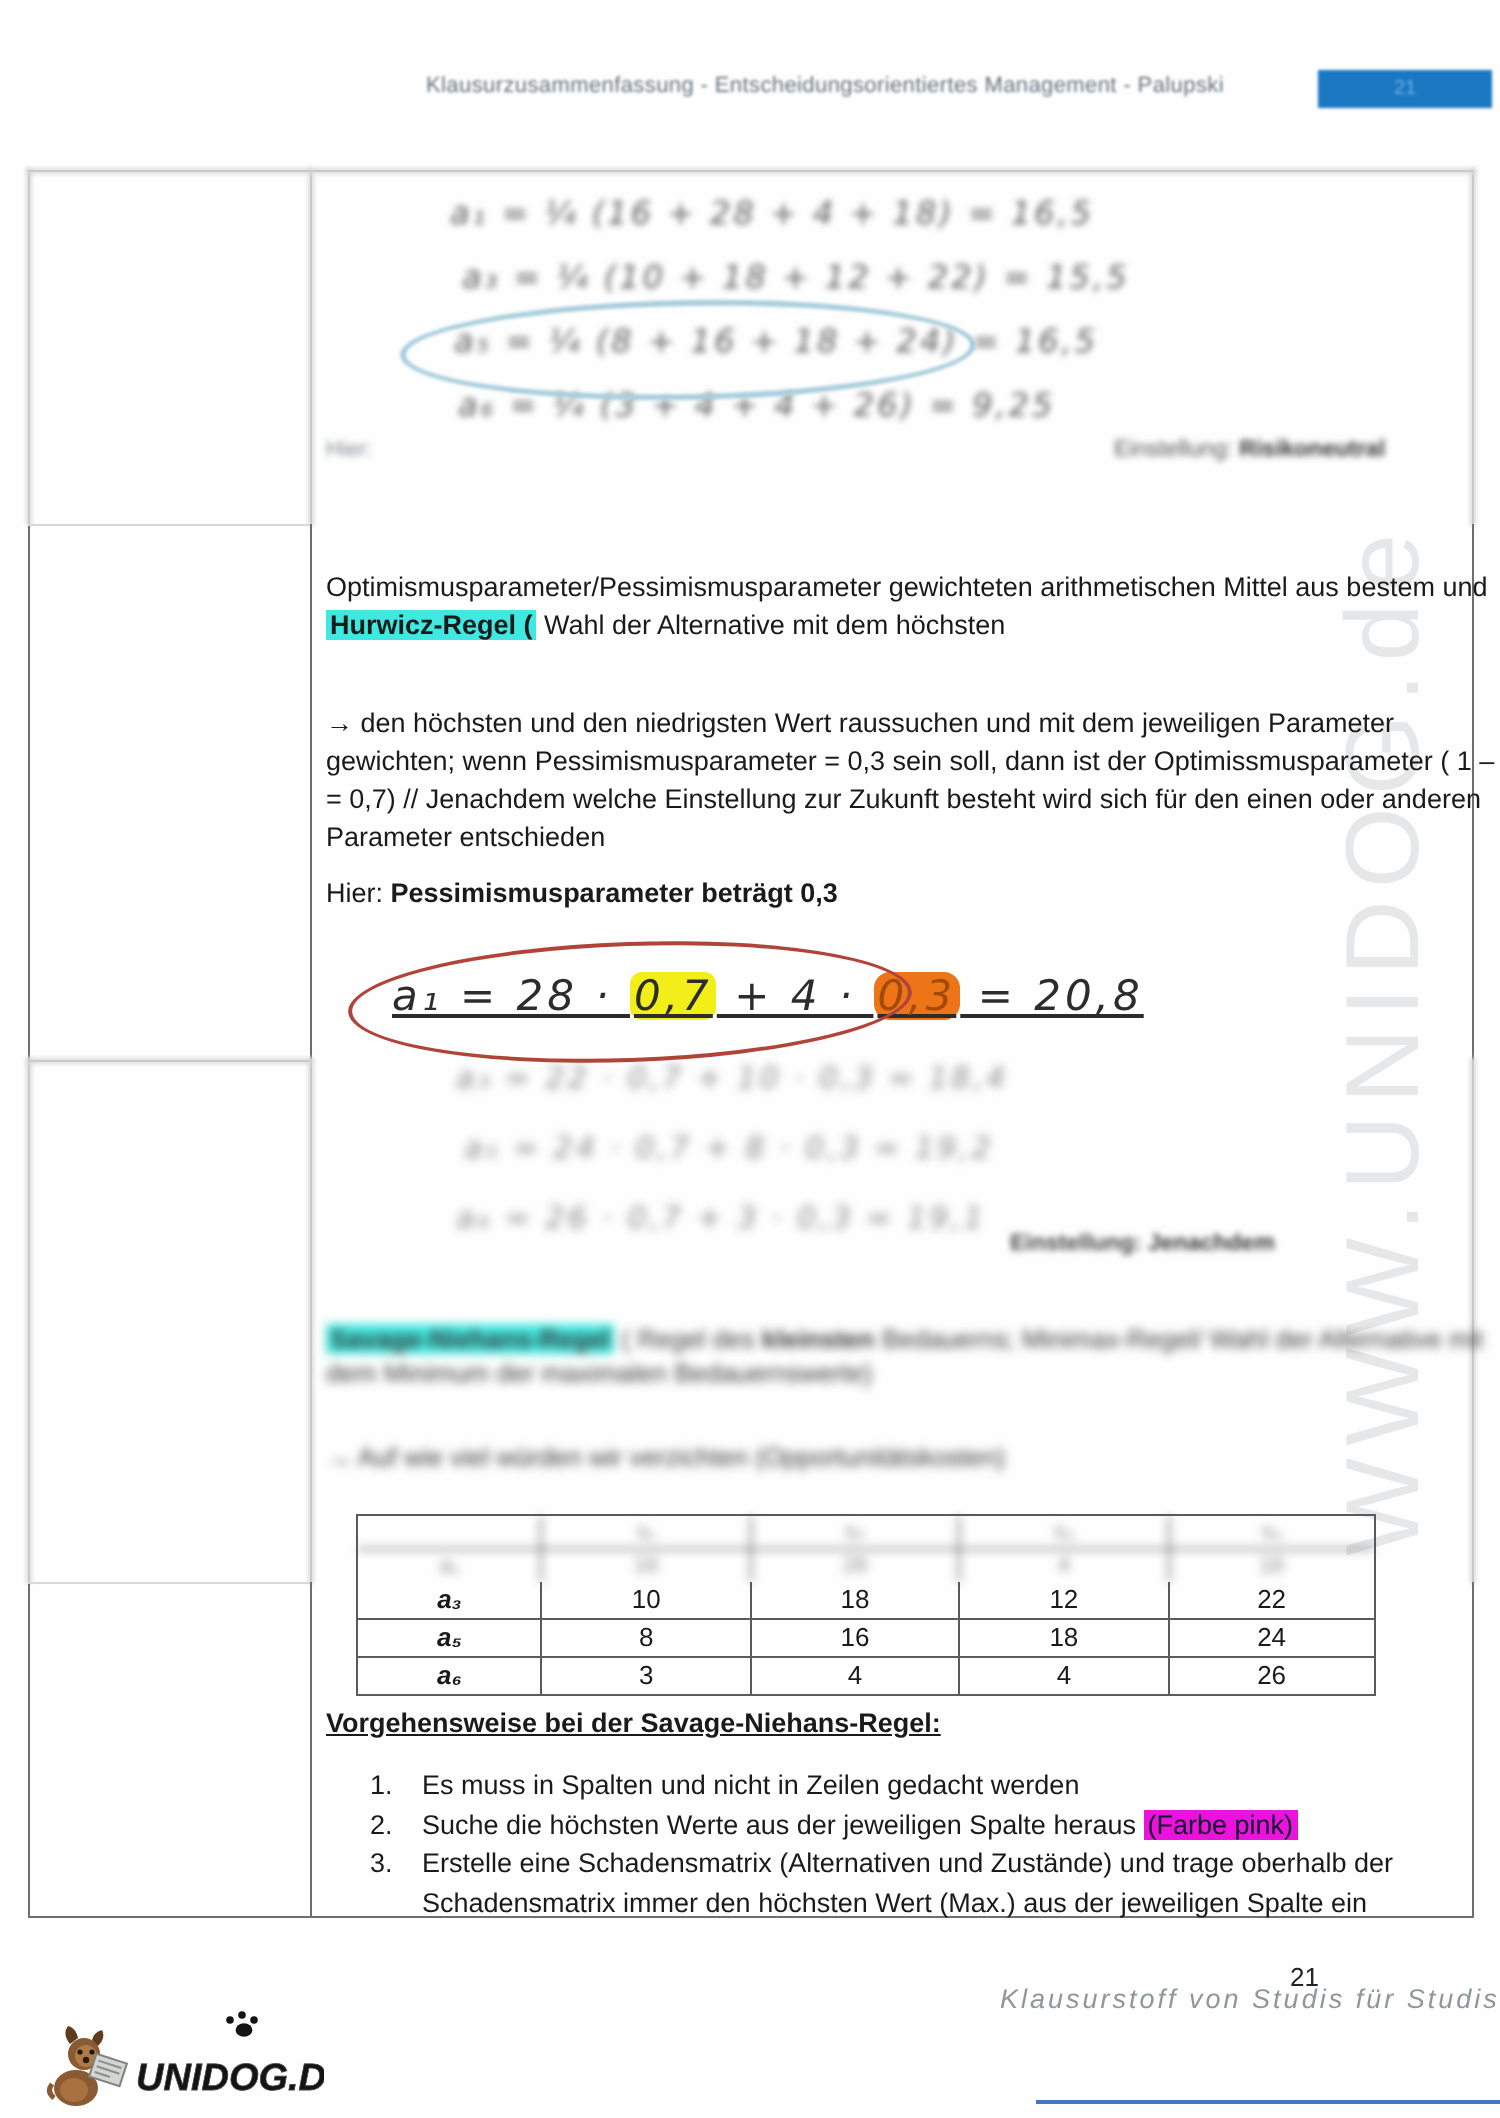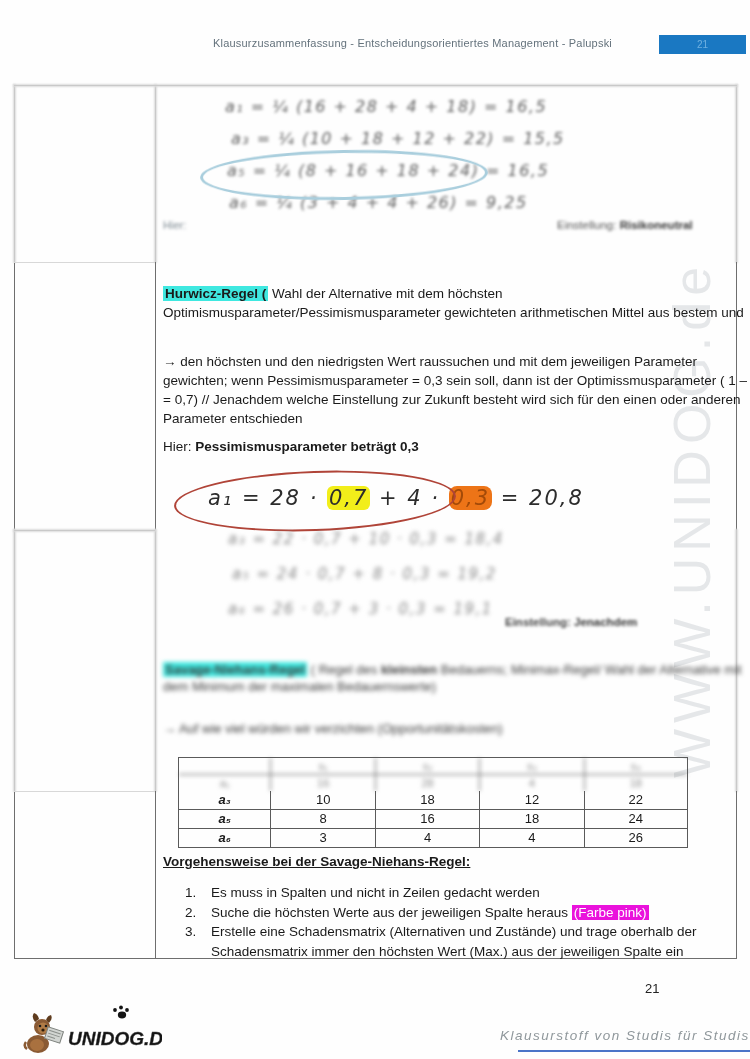--- a/index.html
+++ b/index.html
@@ -33,21 +33,21 @@
   
   .hand{font-family:"DejaVu Sans",sans-serif;font-style:italic;letter-spacing:1.5px;}
   .hand-top{font-size:16px;color:#5f5f5f;}
   .hand-mid{font-size:15px;color:#8a8a8a;}
   .hand-big{font-size:21px;color:#2c2c2c;letter-spacing:2px;}
   .ellipse{border-radius:50%;}
   .blue-ellipse{border:3px solid var(--blue_circle,#a9cedd);width:282px;height:44px;transform:rotate(-1deg);}
   .red-ellipse{border:2px solid var(--red_circle,#b04438);width:278px;height:56px;transform:rotate(-2deg);}
 
   .hl-cyan{background:var(--cyan_highlight,#3fe8e0);font-weight:bold;padding:0 2px;}
-  .hl-pink{background:var(--pink_highlight,#ea12dc);color:#ffffff;padding:0 2px;}
+  .hl-pink{background:var(--pink_highlight,#ea12dc);color:#0f172a;padding:0 2px;}
   .hl-yellow{background:var(--yellow_highlight,#f2ee1a);border-radius:6px;padding:0 2px;}
   .hl-orange{background:var(--orange_highlight,#ed7417);color:#a34a08;border-radius:8px;padding:0 2px;}
 
   .para{font-size:13.5px;line-height:19px;color:#1a1a1a;}
   .para .line{white-space:nowrap;}
   .bold{font-weight:bold;}
   .u{}
 
   .grayline{font-size:11px;color:#7e8a92;}
   .einst{font-size:11.5px;color:#555;}
@@ -67,21 +67,21 @@
   .heading-u{font-size:13.5px;font-weight:bold;text-decoration:underline;}
 
   .olist{left:185px;top:883px;width:550px;font-size:13.5px;line-height:19.5px;}
   .oitem{display:flex;}
   .onum{width:26px;flex:none;}
   .otext{width:518px;}
 
   .pagenum{left:645px;top:981px;font-size:13px;color:#222;}
 
   
-  .tagline{left:500px;top:1028px;width:246px;text-align:left;font-style:italic;
+  .tagline{left:500px;top:992px;width:246px;text-align:left;font-style:italic;
            color:#8f979b;font-size:13.5px;letter-spacing:1.5px;white-space:nowrap;}
   .footline{left:518px;top:1050px;width:232px;height:2px;background:var(--footer_line_blue,#4a74c8);}
 </style>
 </head>
 <body>
 
 <div id="page">
 
   <div class="abs watermark">WWW.UNIDOG.de</div>
 
@@ -117,36 +117,36 @@
   </div>
   <div class="abs ellipse blue-ellipse blur-soft" style="left:200px;top:150px;"></div>
 
   <div class="abs grayline blur1" style="left:163px;top:219px;">Hier:</div>
   <div class="abs einst blur1 nowrap" style="left:557px;top:219px;">
     <span>Einstellung:</span>
     <b class="u">Risikoneutral</b>
   </div>
 
   <div class="abs para" style="left:163px;top:284px;">
+    <div class="line">Optimismusparameter/Pessimismusparameter gewichteten arithmetischen Mittel aus bestem und</div>
     <div class="line"><span class="hl-cyan">Hurwicz-Regel (</span><span> Wahl der Alternative mit dem höchsten</span></div>
-    <div class="line">Optimismusparameter/Pessimismusparameter gewichteten arithmetischen Mittel aus bestem und</div>
   </div>
 
   <div class="abs para" style="left:163px;top:352px;">
     <div class="line">→ den höchsten und den niedrigsten Wert raussuchen und mit dem jeweiligen Parameter</div>
     <div class="line">gewichten; wenn Pessimismusparameter = 0,3 sein soll, dann ist der Optimissmusparameter ( 1 – 0,3</div>
     <div class="line">= 0,7) // Jenachdem welche Einstellung zur Zukunft besteht wird sich für den einen oder anderen</div>
     <div class="line">Parameter entschieden</div>
   </div>
 
   <div class="abs para nowrap" style="left:163px;top:437px;">
     <span>Hier: </span><span class="bold">Pessimismusparameter beträgt 0,3</span>
   </div>
 
-  <div class="abs hand hand-big nowrap" style="left:208px;top:486px;">
+  <div class="abs hand hand-big nowrap" style="left:196px;top:486px;text-decoration:underline;">
     <span>a₁ = 28 · </span><span class="hl-yellow">0,7</span><span> + 4 · </span><span class="hl-orange">0,3</span><span> = 20,8</span>
   </div>
   <div class="abs ellipse red-ellipse" style="left:174px;top:471px;"></div>
 
   <div class="abs blur2" style="left:228px;top:530px;">
     <div class="hand hand-mid nowrap" style="margin-bottom:17px;">a₃ = 22 · 0,7 + 10 · 0,3 = 18,4</div>
     <div class="hand hand-mid nowrap" style="margin-bottom:17px;margin-left:4px;">a₅ = 24 · 0,7 + 8 · 0,3 = 19,2</div>
     <div class="hand hand-mid nowrap">a₆ = 26 · 0,7 + 3 · 0,3 = 19,1</div>
   </div>
   <div class="abs einst blur1 nowrap" style="left:505px;top:616px;font-weight:bold;color:#444;">

